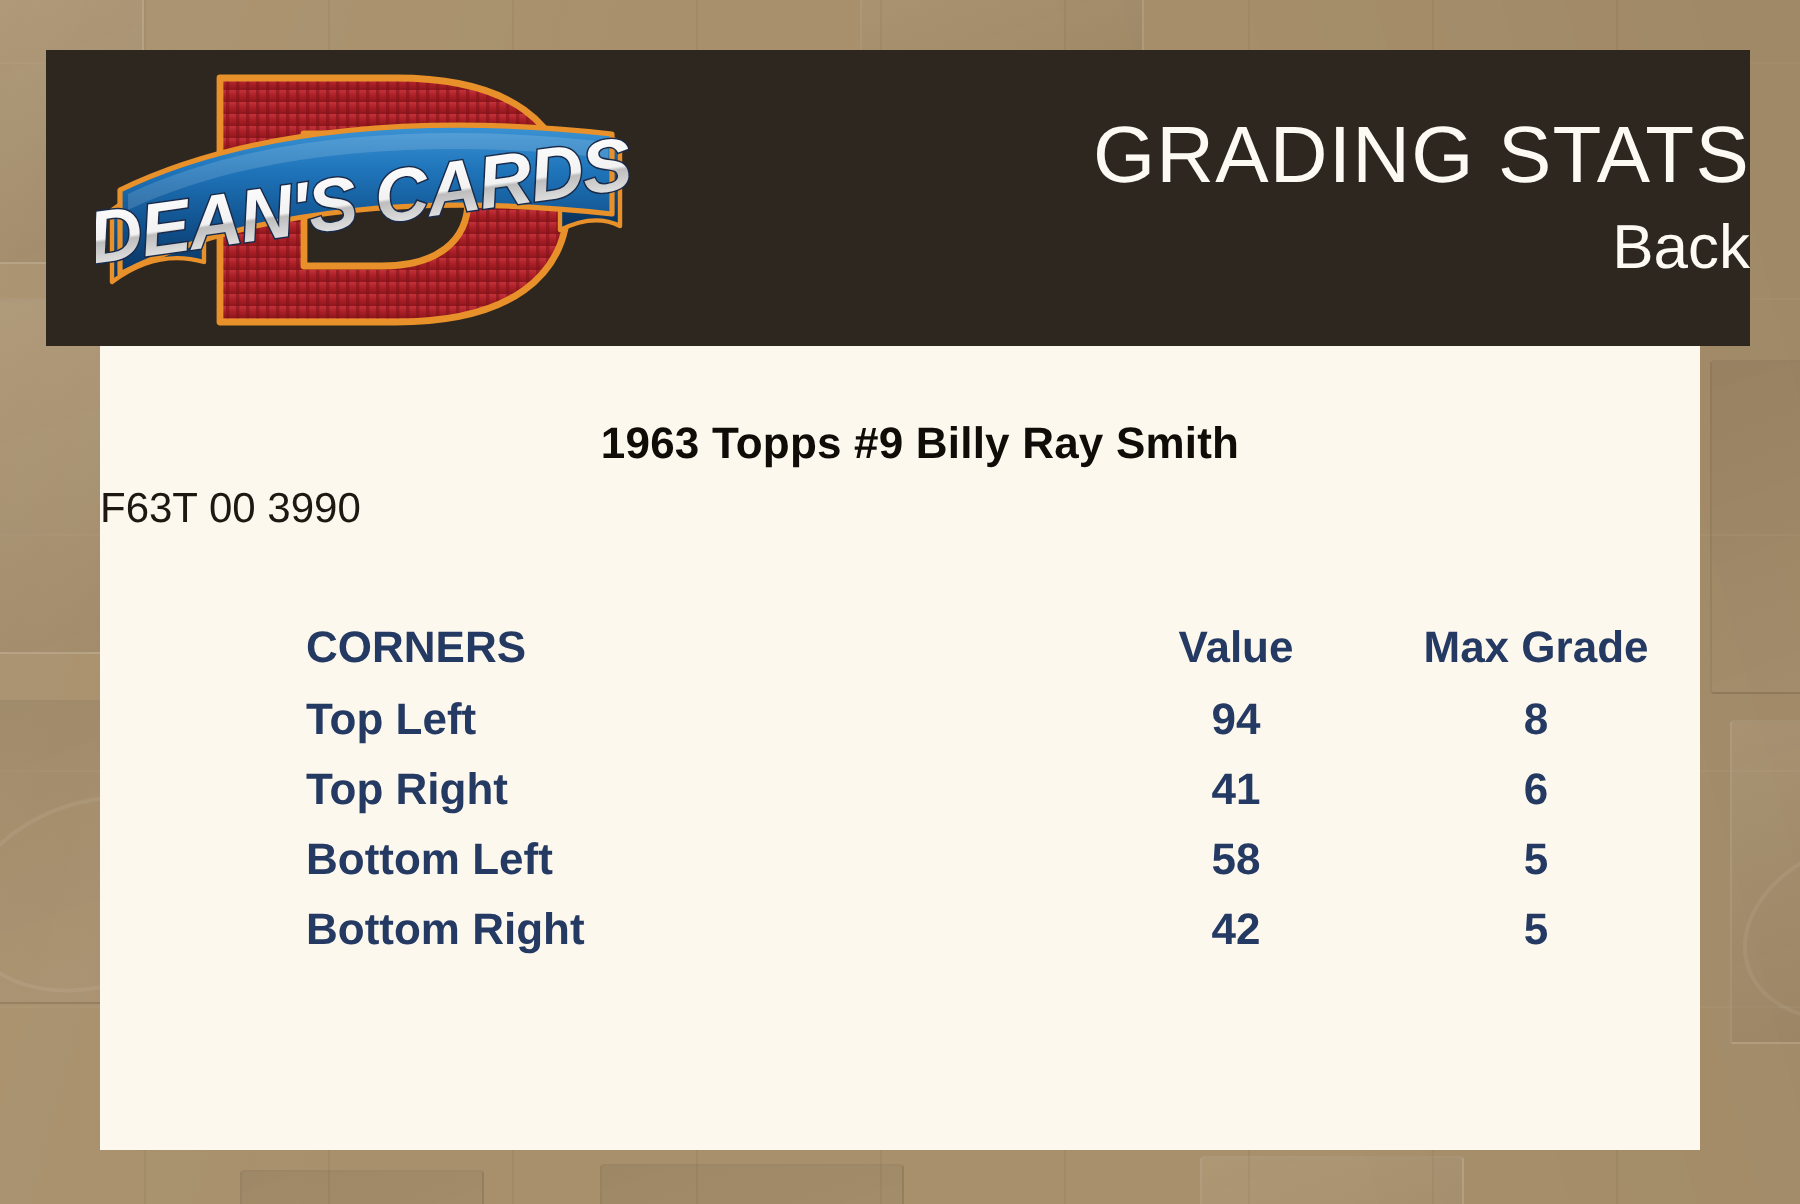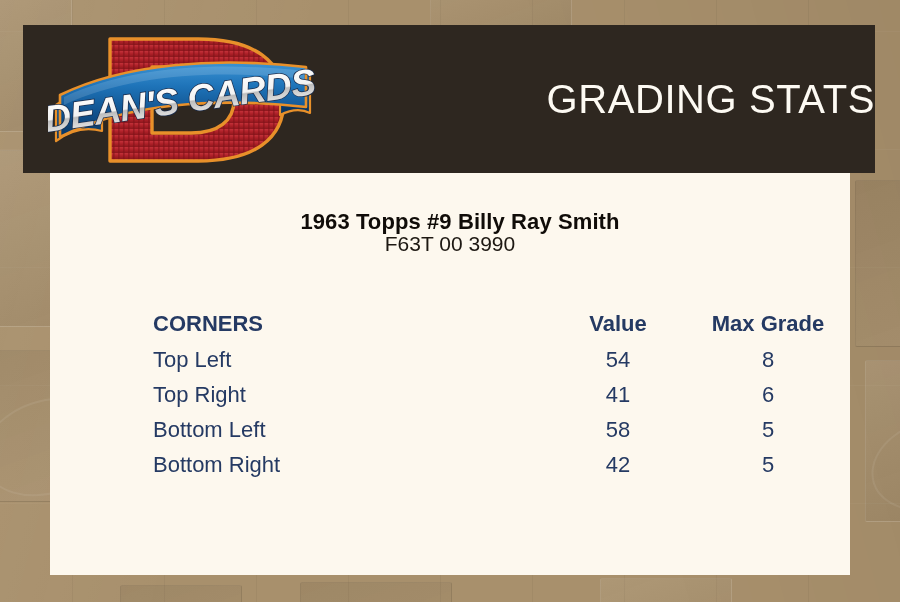--- a/index.html
+++ b/index.html
@@ -123,23 +123,22 @@
     text-align: center;
     color: #100c08;
     font-size: 22px;
     font-weight: bold;
     letter-spacing: .1px;
     padding-left: 10px;
   }
   #card-code {
     position: absolute;
     left: 0;
-    top: 59px;
+    top: 70px;
     width: 100%;
-    text-align: center;
     color: #1d1812;
     font-size: 21px;
     font-weight: 400;
   }
 
   
   #stats-table {
     position: absolute;
     left: 103px;
     top: 138px;
@@ -150,21 +149,21 @@
     padding: 0;
     font-size: 22px;
     color: #253a63;
     vertical-align: baseline;
   }
   #stats-table thead th {
     font-weight: bold;
     height: 36px;
   }
   #stats-table tbody td {
-    font-weight: 400;
+    font-weight: 700;
     height: 35px;
     margin-left: 46px;
   }
   .col-label { width: 390px; text-align: left; }
   .col-value { width: 150px; text-align: center; }
   .col-max   { width: 150px; text-align: center; }
   td.col-label { padding-left: 50px; }
   th.col-label { padding-left: 0px; margin-left: 20px; }
 </style>
 </head>
@@ -231,40 +230,41 @@
       <path d="M16 70 C80 40 166 34 256 44 L256 52 C166 42 80 48 16 78 Z" fill="#ffffff" opacity="0.14"></path>
 
       <g transform="rotate(-8 132 76)">
         <text x="132" y="86" text-anchor="middle" font-family="'Liberation Sans', sans-serif" font-size="37" font-weight="bold" font-style="italic" letter-spacing="-0.6" fill="url(#gTxt)" stroke="#1a2b4a" stroke-width="1.5" paint-order="stroke fill">DEAN'S CARDS</text>
       </g>
     </svg>
   </div>
 
   <div id="header-titles">
     <div id="title-main">GRADING STATS</div>
+    <div id="title-sub">Back</div>
   </div>
 </div>
 
 <div id="panel">
 
   <div id="card-title">1963 Topps #9 Billy Ray Smith</div>
   <div id="card-code">F63T 00 3990</div>
 
   <table id="stats-table">
     <thead>
       <tr>
         <th class="col-label">CORNERS</th>
         <th class="col-value">Value</th>
         <th class="col-max">Max Grade</th>
       </tr>
     </thead>
     <tbody>
       <tr>
         <td class="col-label">Top Left</td>
-        <td class="col-value">54</td>
+        <td class="col-value">94</td>
         <td class="col-max">8</td>
       </tr>
       <tr>
         <td class="col-label">Top Right</td>
         <td class="col-value">41</td>
         <td class="col-max">6</td>
       </tr>
       <tr>
         <td class="col-label">Bottom Left</td>
         <td class="col-value">58</td>

